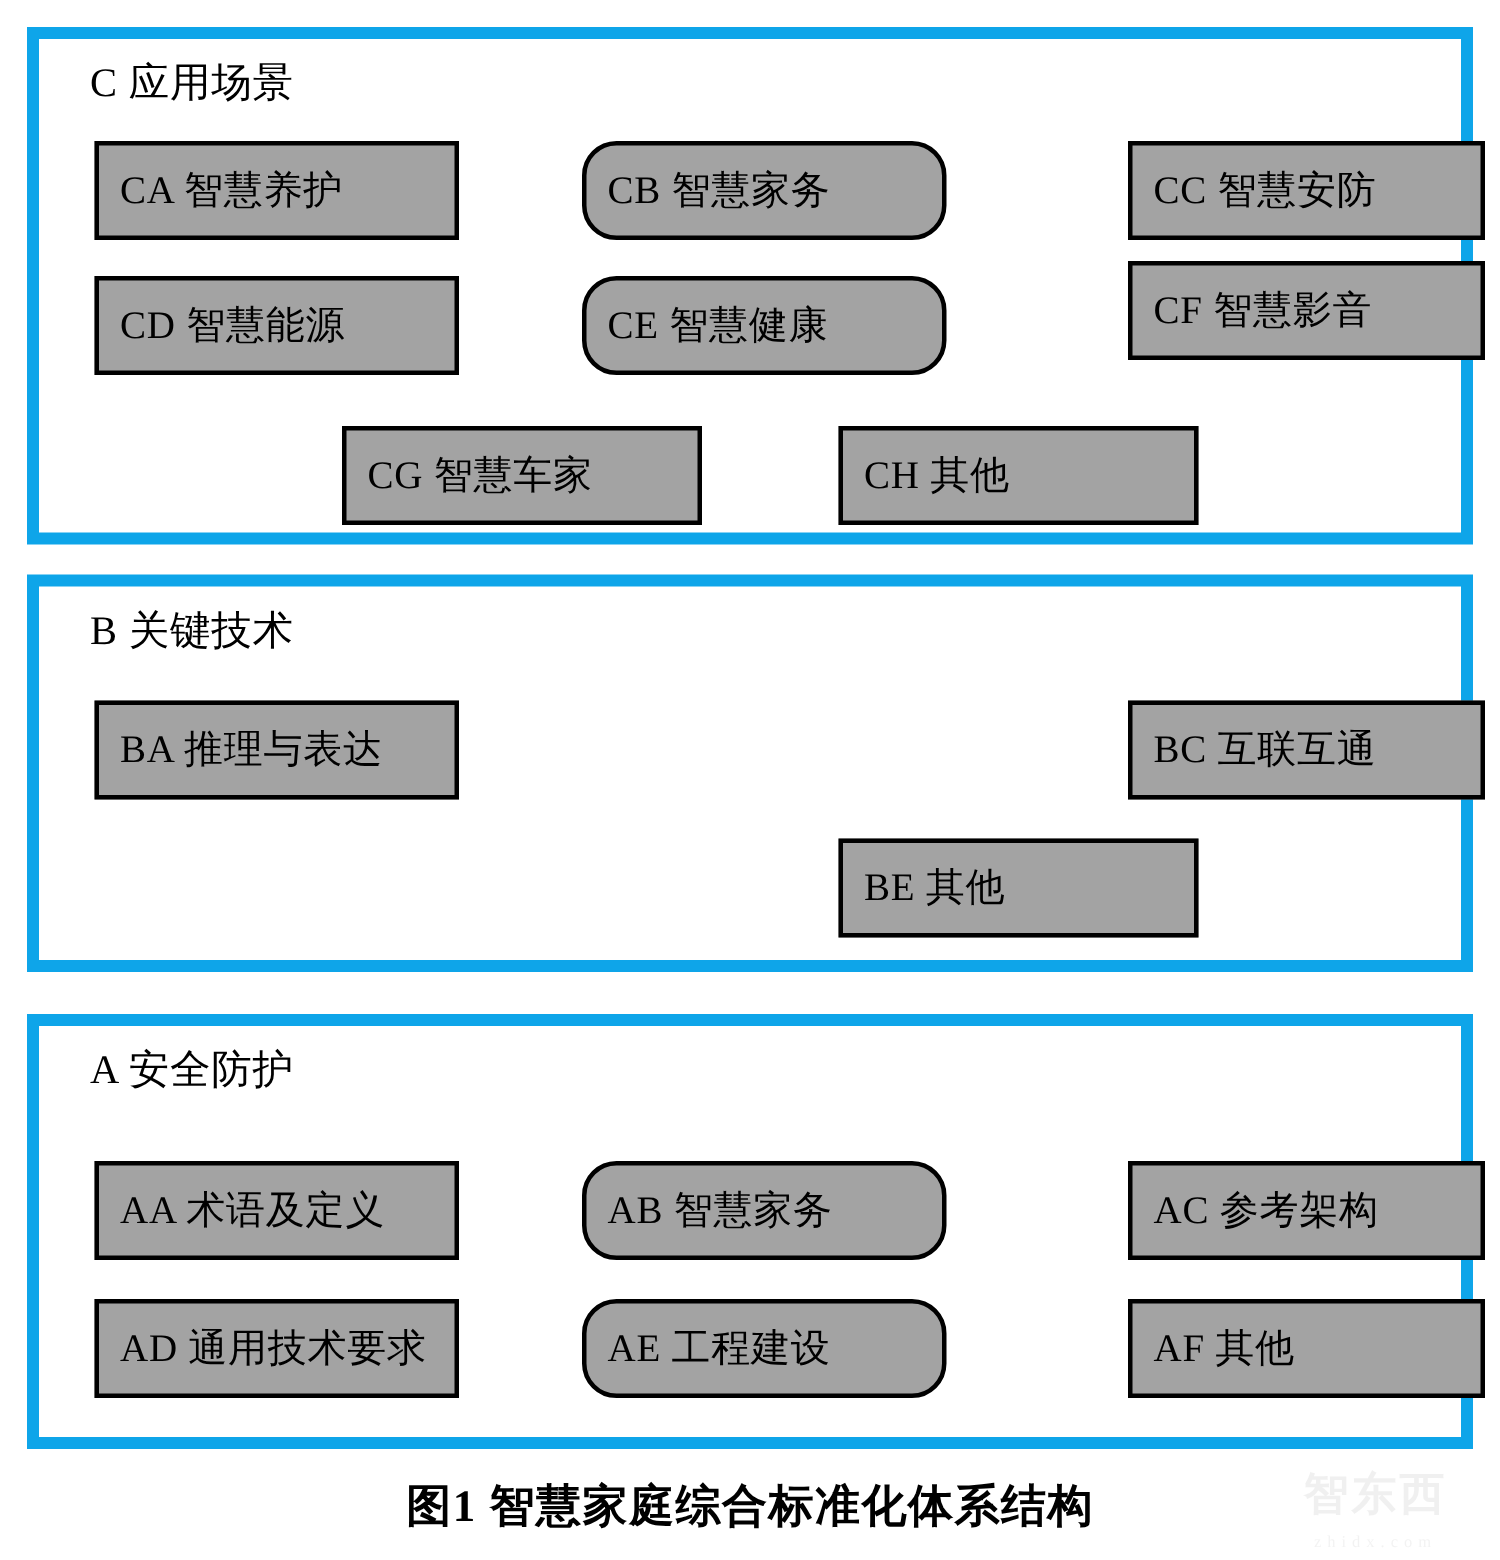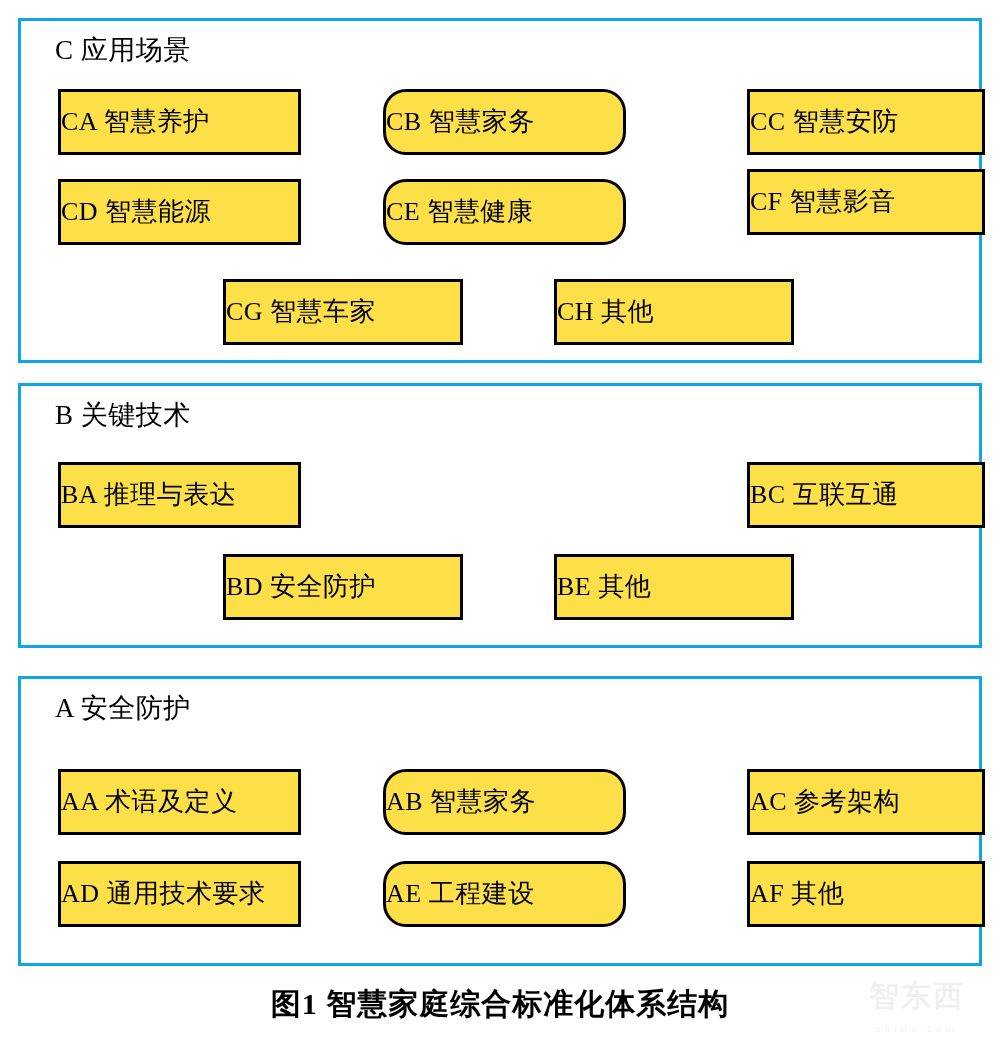--- a/index.html
+++ b/index.html
@@ -19,21 +19,21 @@
   #figure {
     position: absolute;
     left: 0; top: 0;
     width: 1000px;
     height: 1040px;
   }
 
   
   .panel {
     position: absolute;
-    border: 3px solid #0ea5e9;
+    border: 8px solid #0ea5e9;
     box-sizing: border-box;
     background: #ffffff;
   }
   #panel-c { left: 18px;  top: 18px;  width: 964px; height: 345px; }
   #panel-b { left: 18px;  top: 383px; width: 964px; height: 265px; }
   #panel-a { left: 18px;  top: 676px; width: 964px; height: 290px; }
 
   .panel-title {
     position: absolute;
     left: 34px;
@@ -42,23 +42,24 @@
     line-height: 1;
     white-space: nowrap;
     letter-spacing: 0.5px;
   }
 
   
   .item {
     position: absolute;
     border: 3px solid #000000;
     box-sizing: border-box;
-    background: #fde047;
+    background: #a3a3a3;
     display: flex;
     align-items: center;
+    padding-left: 14px;
     font-size: 26px;
     line-height: 1.1;
     white-space: nowrap;
     letter-spacing: 0.5px;
   }
 
   
   .col1 { left: 37px;  width: 243px; }
   .col2 { left: 362px; width: 243px; border-radius: 23px; }
   .col3 { left: 686px; width: 238px; margin-left: 40px; }
@@ -141,21 +142,20 @@
     <div class="item colm1 rowC3">CG 智慧车家</div>
     <div class="item colm2 rowC3">CH  其他</div>
   </div>
 
   <div class="panel" id="panel-b">
     <div class="panel-title">B 关键技术</div>
 
     <div class="item col1 rowB1">BA 推理与表达</div>
     <div class="item col3 rowB1">BC 互联互通</div>
 
-    <div class="item colm1 rowB2">BD 安全防护</div>
     <div class="item colm2 rowB2">BE 其他</div>
   </div>
 
   <div class="panel" id="panel-a">
     <div class="panel-title">A 安全防护</div>
 
     <div class="item col1 rowA1">AA 术语及定义</div>
     <div class="item col2 rowA1">AB 智慧家务</div>
     <div class="item col3 rowA1">AC 参考架构</div>
 

